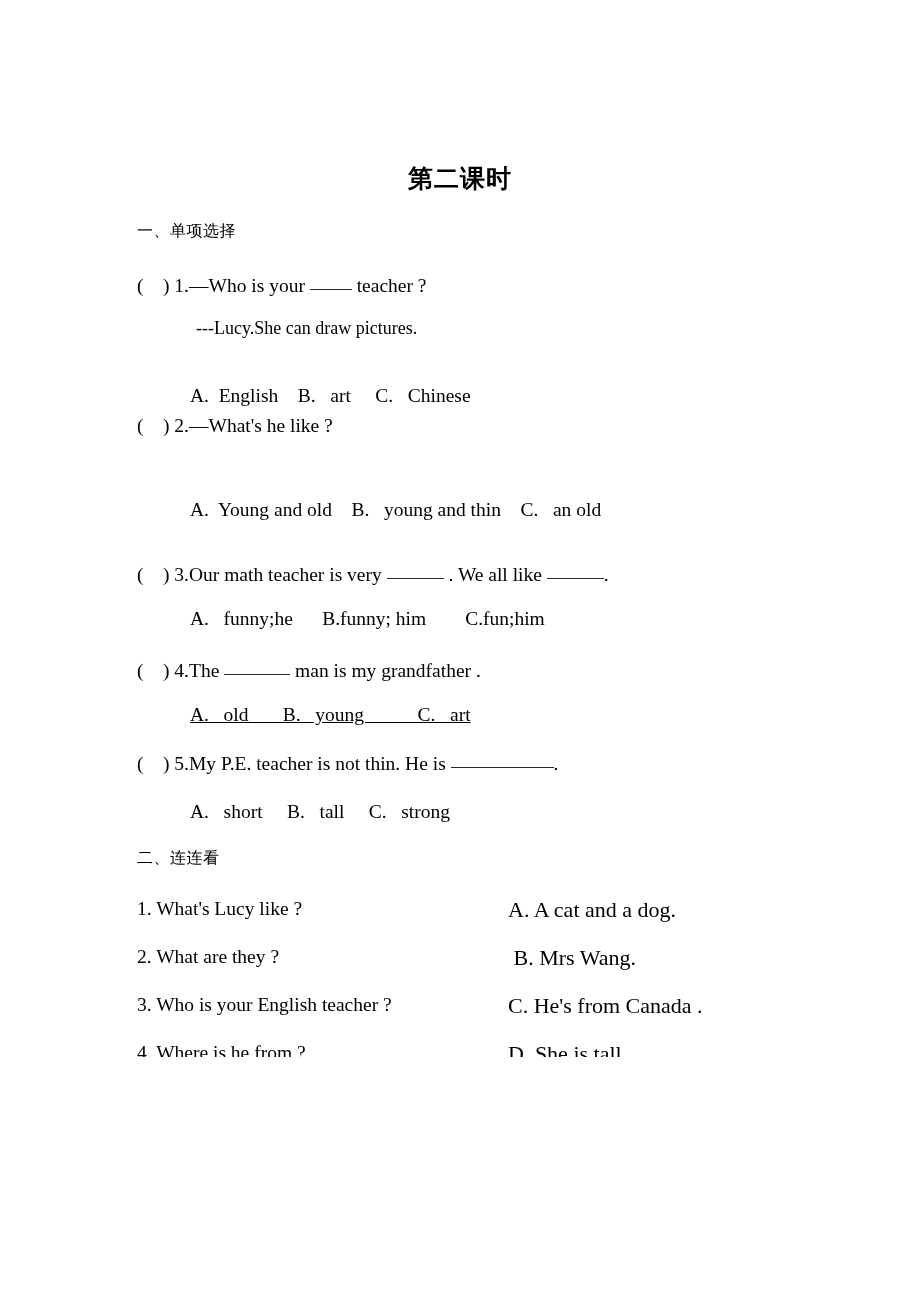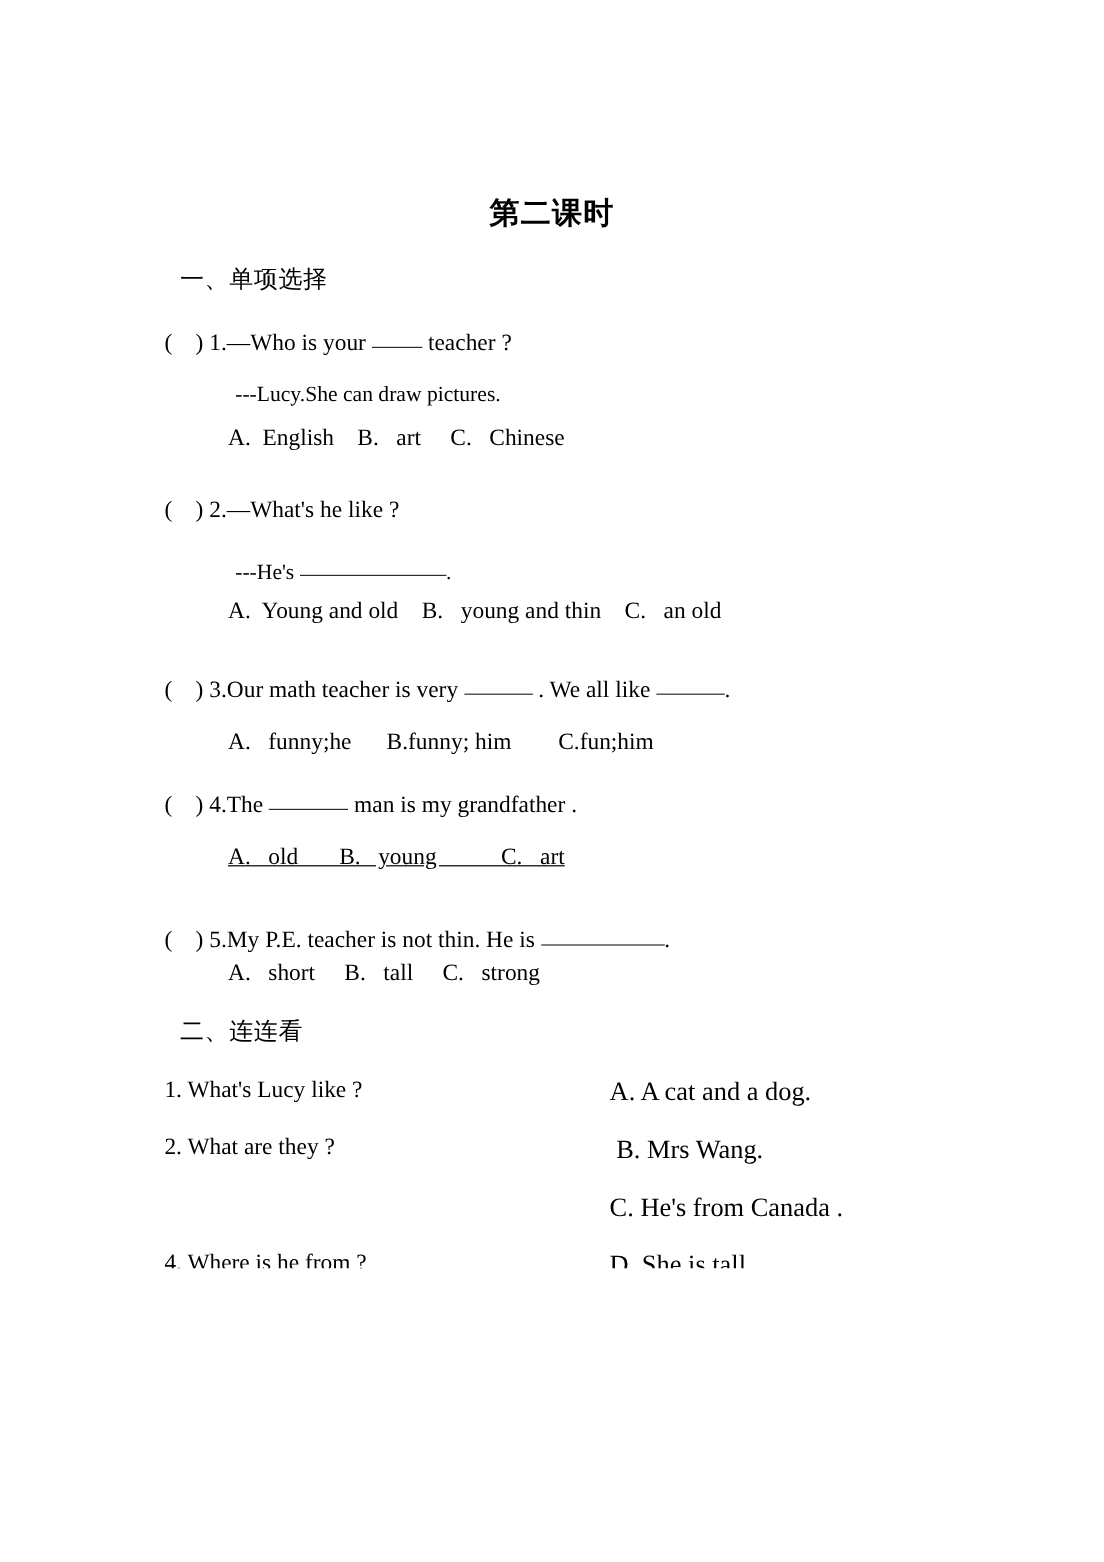--- a/index.html
+++ b/index.html
@@ -34,22 +34,22 @@
   
   .line {
     position: absolute;
     left: 137px;
     font-size: 19.5px;
     line-height: 1.2;
     white-space: pre;
   }
   .section-head {
     position: absolute;
-    left: 150px;
-    font-size: 20px;
+    left: 137px;
+    font-size: 16px;
     line-height: 1.2;
     white-space: pre;
     letter-spacing: 0.5px;
   }
   .opts {
     position: absolute;
     left: 190px;
     font-size: 19.5px;
     line-height: 1.2;
     white-space: pre;
@@ -110,44 +110,44 @@
 <div class="page">
 
   <div class="doc-title">第二课时</div>
 
   <div class="section-head" style="top:221px;">一、单项选择</div>
 
   <div class="line" style="top:270px;"><span>(    ) 1.</span><span>—Who is your </span><span class="blank b-short"></span><span> teacher ?</span></div>
 
   <div class="sub" style="top:318px;">---Lucy.She can draw pictures.</div>
 
-  <div class="opts" style="top:354px;">A.  English    B.   art     C.   Chinese</div>
+  <div class="opts" style="top:384px;">A.  English    B.   art     C.   Chinese</div>
 
   <div class="line" style="top:414px;"><span>(    ) 2.</span><span>—What's he like ?</span></div>
 
-  <div class="sub" style="top:462px;"><span>---He's </span><span class="blank b-long"></span><span>.</span></div>
 
   <div class="opts" style="top:498px;">A.  Young and old    B.   young and thin    C.   an old</div>
 
   <div class="line" style="top:559px;"><span>(    ) 3.</span><span>Our math teacher is very </span><span class="blank b-mid"></span><span> . We all like </span><span class="blank b-mid"></span><span>.</span></div>
 
   <div class="opts" style="top:607px;">A.   funny;he      B.funny; him        C.fun;him</div>
 
   <div class="line" style="top:655px;"><span>(    ) 4.</span><span>The </span><span class="blank b-q4"></span><span> man is my grandfather .</span></div>
 
   <div class="opts" style="top:703px;text-decoration:underline;">A.   old       B.   young           C.   art</div>
 
-  <div class="line" style="top:768px;text-align:center;"><span>(    ) 5.</span><span>My P.E. teacher is not thin. He is </span><span class="blank b-xlong"></span><span>.</span></div>
+  <div class="line" style="top:748px;text-align:center;"><span>(    ) 5.</span><span>My P.E. teacher is not thin. He is </span><span class="blank b-xlong"></span><span>.</span></div>
 
   <div class="opts" style="top:800px;">A.   short     B.   tall     C.   strong</div>
 
   <div class="section-head" style="top:848px;">二、连连看</div>
 
   <div class="match-left" style="top:897px;">1. What's Lucy like ?</div>
   <div class="match-left" style="top:945px;">2. What are they ?</div>
+  <div class="match-left" style="top:993px;">3. Who is your English teacher ?</div>
   <div class="match-left" style="top:1041px;">4. Where is he from ?</div>
 
   <div class="match-right" style="top:897px;">A. A cat and a dog.</div>
   <div class="match-right" style="top:945px;"> B. Mrs Wang.</div>
   <div class="match-right" style="top:993px;">C. He's from Canada .</div>
   <div class="match-right" style="top:1041px;">D. She is tall .</div>
 
   <div class="footer-cell f1" style="top:1137px;">家长签字：</div>
   <div class="footer-cell f2" style="top:1137px;">书写和作业内容：</div>
   <div class="footer-cell f3" style="top:1137px;">日期：</div>

